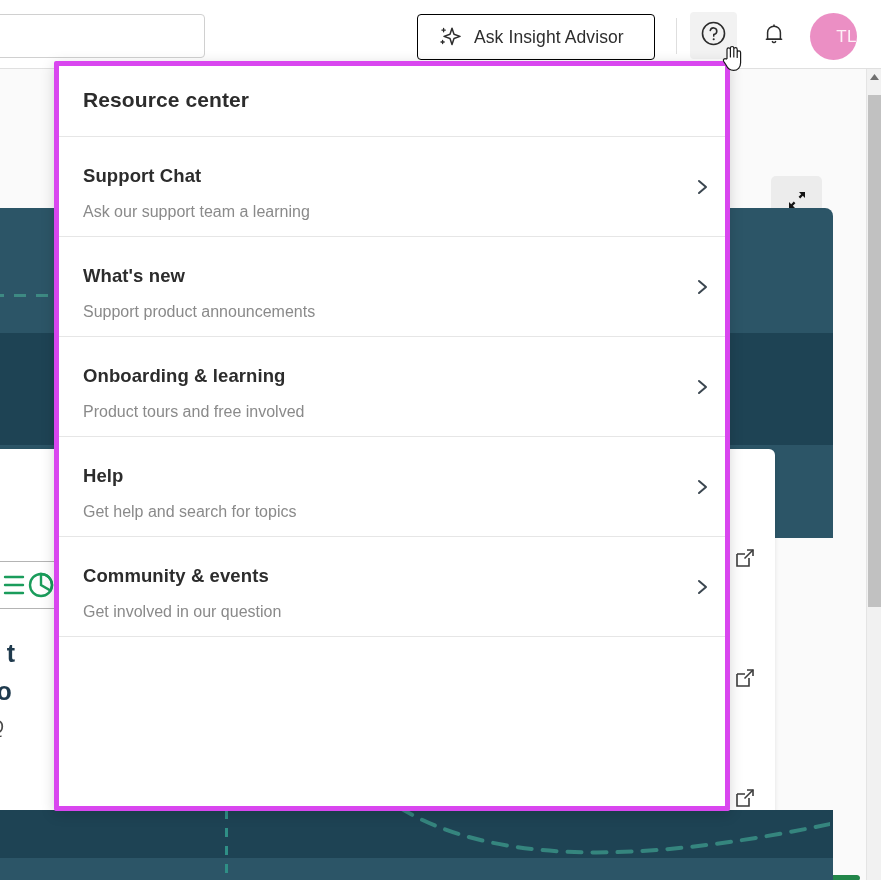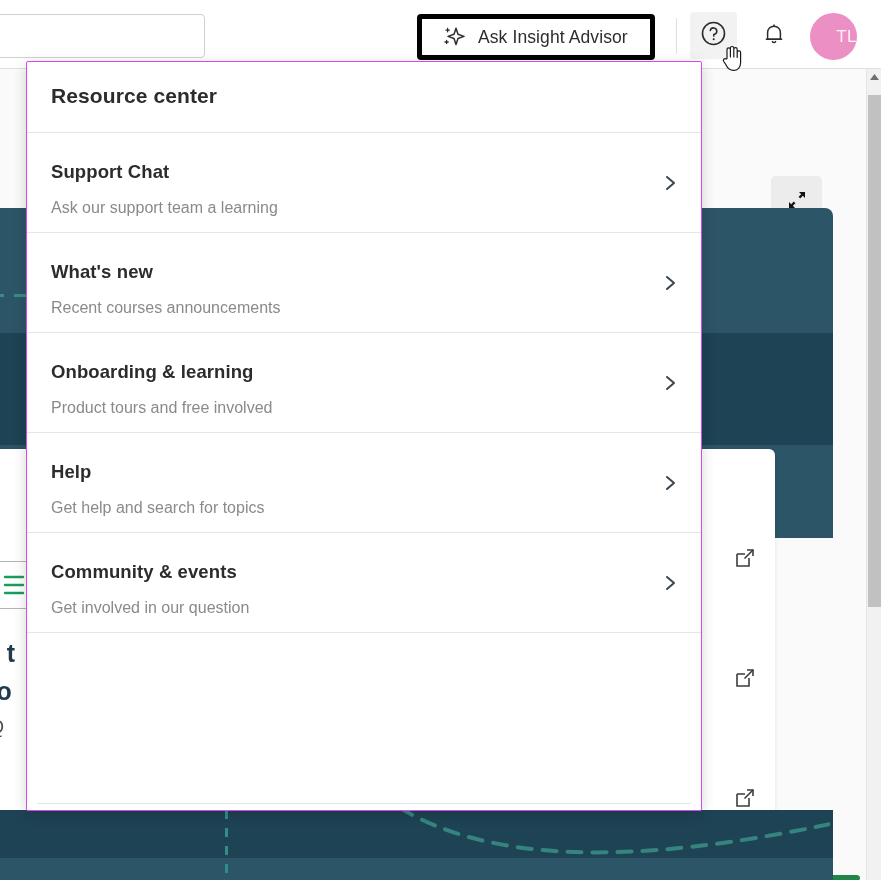--- a/index.html
+++ b/index.html
@@ -16,21 +16,21 @@
     position: absolute; left: 0; top: 0; width: 881px; height: 69px;
     background: #ffffff; border-bottom: 1px solid #e0e0e0;
     z-index: 30;
   }
   .search-box {
     position: absolute; left: -120px; top: 14px; width: 325px; height: 44px;
     background: #ffffff; border: 1px solid #d0d0d0; border-radius: 4px;
   }
   .advisor-btn {
     position: absolute; left: 417px; top: 14px; width: 238px; height: 46px;
-    background: #ffffff; border: 5px solid #000000; border-radius: 4px;
+    background: #ffffff; border: 1px solid #000000; border-radius: 4px;
     display: flex; align-items: center; gap: 12px; padding-left: 20px;
     cursor: pointer;
   }
   .advisor-label { font-size: 17.5px; color: #2d2d2d; font-weight: 400; letter-spacing: .1px; }
   .sparkle { width: 24px; height: 24px; flex: none; }
 
   .divider-v {
     position: absolute; left: 676px; top: 18px; width: 1px; height: 36px;
     background: #dedede;
   }
@@ -132,22 +132,22 @@
     position: absolute; left: 0; top: 0; width: 15px; height: 16px;
     display: flex; align-items: center; justify-content: center; cursor: pointer;
   }
   .sb-thumb {
     position: absolute; left: 1px; top: 26px; width: 13px; height: 512px;
     background: #c1c1c1; cursor: pointer;
   }
 
   
   .flyout {
-    position: absolute; left: 26px; top: 61px; width: 676px; height: 750px;
-    background: #ffffff; border: 1px solid #d946ef; border-radius: 2px;
+    position: absolute; left: 54px; top: 61px; width: 676px; height: 750px;
+    background: #ffffff; border: 5px solid #d946ef; border-radius: 2px;
     box-shadow: 0 3px 14px rgba(0,0,0,.16);
     z-index: 40; overflow: hidden;
   }
   .flyout-title {
     position: absolute; left: 24px; top: 22px;
     font-size: 21px; font-weight: 700; color: #2c2c2c; letter-spacing: .1px;
   }
   .flyout-head-rule {
     position: absolute; left: 0; top: 70px; width: 676px; height: 1px; background: #e6e6e6;
   }
@@ -314,21 +314,21 @@
     <div class="items" id="rc-items">
         <div class="rc-item">
           <div class="rc-title">Support Chat</div>
           <div class="rc-sub">Ask our support team a learning</div>
           <span class="rc-chevron"><svg width="18" height="18" viewBox="0 0 18 18" fill="none" stroke="#3b4650" stroke-width="2" stroke-linecap="round" stroke-linejoin="round">
               <path d="M6 3 L13 9 L6 15"></path>
             </svg></span>
         </div>
         <div class="rc-item">
           <div class="rc-title">What's new</div>
-          <div class="rc-sub">Recent courses announcements</div>
+          <div class="rc-sub">Support product announcements</div>
           <span class="rc-chevron"><svg width="18" height="18" viewBox="0 0 18 18" fill="none" stroke="#3b4650" stroke-width="2" stroke-linecap="round" stroke-linejoin="round">
               <path d="M6 3 L13 9 L6 15"></path>
             </svg></span>
         </div>
         <div class="rc-item">
           <div class="rc-title">Onboarding &amp; learning</div>
           <div class="rc-sub">Product tours and free involved</div>
           <span class="rc-chevron"><svg width="18" height="18" viewBox="0 0 18 18" fill="none" stroke="#3b4650" stroke-width="2" stroke-linecap="round" stroke-linejoin="round">
               <path d="M6 3 L13 9 L6 15"></path>
             </svg></span>

